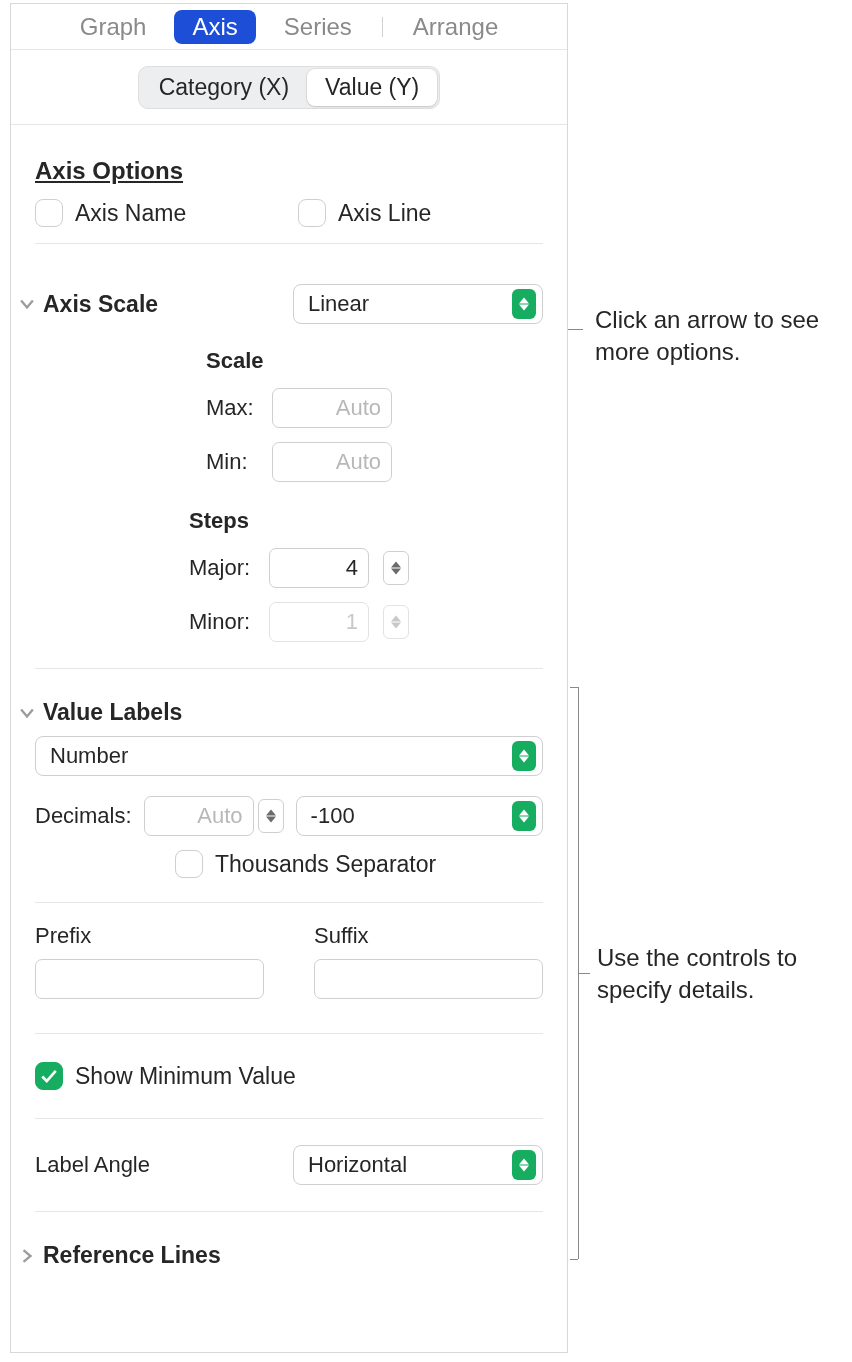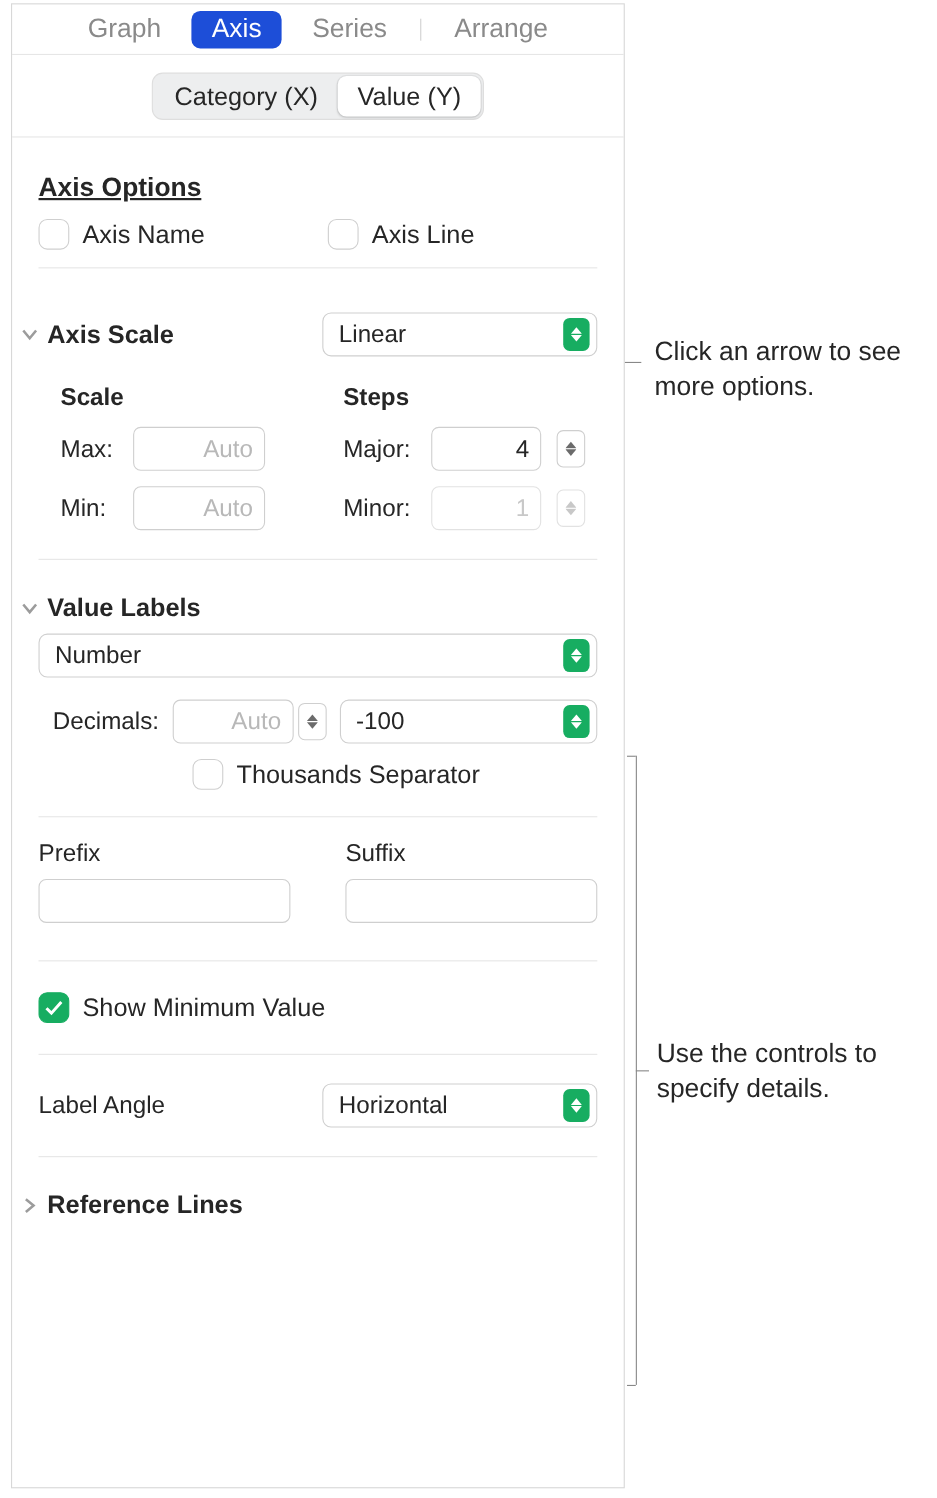--- a/index.html
+++ b/index.html
@@ -160,23 +160,23 @@
   }
   .numbox { text-align: right; }
   .numbox.placeholder { color: #b8b8b8; padding-left: 19px; }
   .numbox.disabled { color: #c8c8c8; border-color: #e2e2e2; }
   .lbl { font-size: 22px; color: #262626; }
   .sublabel { font-size: 22px; font-weight: 600; padding-bottom: 6px; }
   .fieldpair { display: flex; align-items: center; gap: 10px; margin-top: 8px; }
   .w120 { width: 120px; }
   .w100 { width: 100px; }
   .mt14 { margin-top: 14px; }
-  .mt20 { margin-top: 20px; margin-left: 13px; }
+  .mt20 { margin-top: 20px; }
   .pb16 { padding-bottom: 16px; }
-  .px-pad { padding-left: 44px; padding-right: 24px; }
+  .px-pad { padding-left: 44px; padding-right: 24px; flex-direction: column; }
   .popup.full { width: 100%; }
   
   .callout {
     position: absolute;
     font-size: 24px;
     line-height: 1.35;
     color: #262626;
     width: 250px;
   }
   .line {

